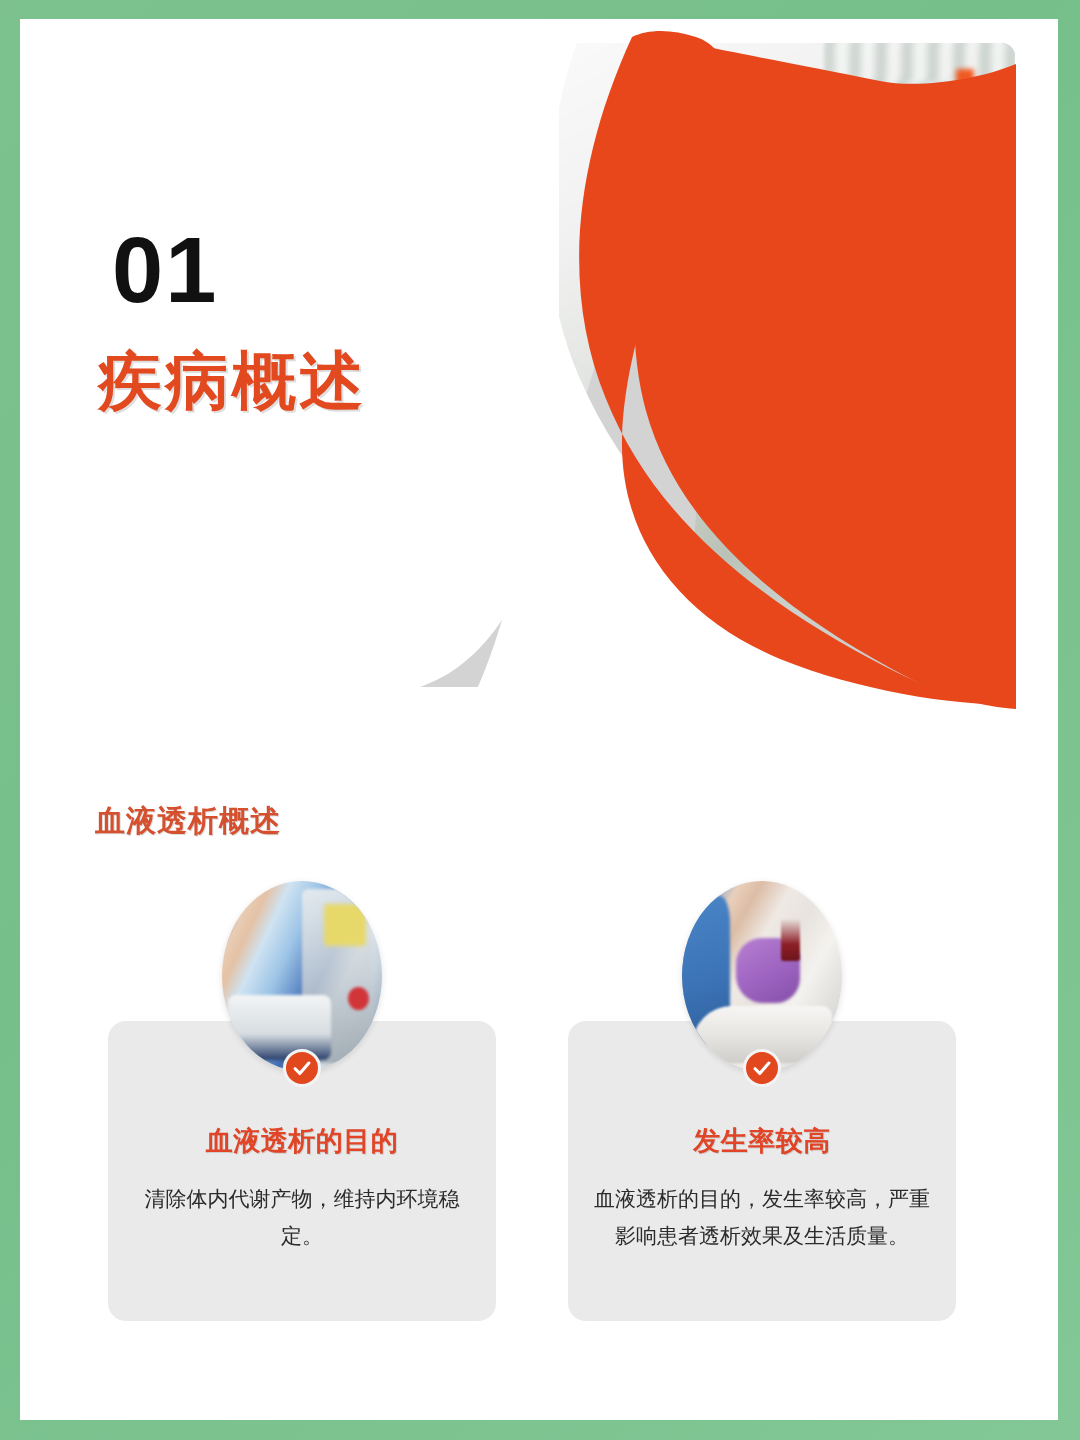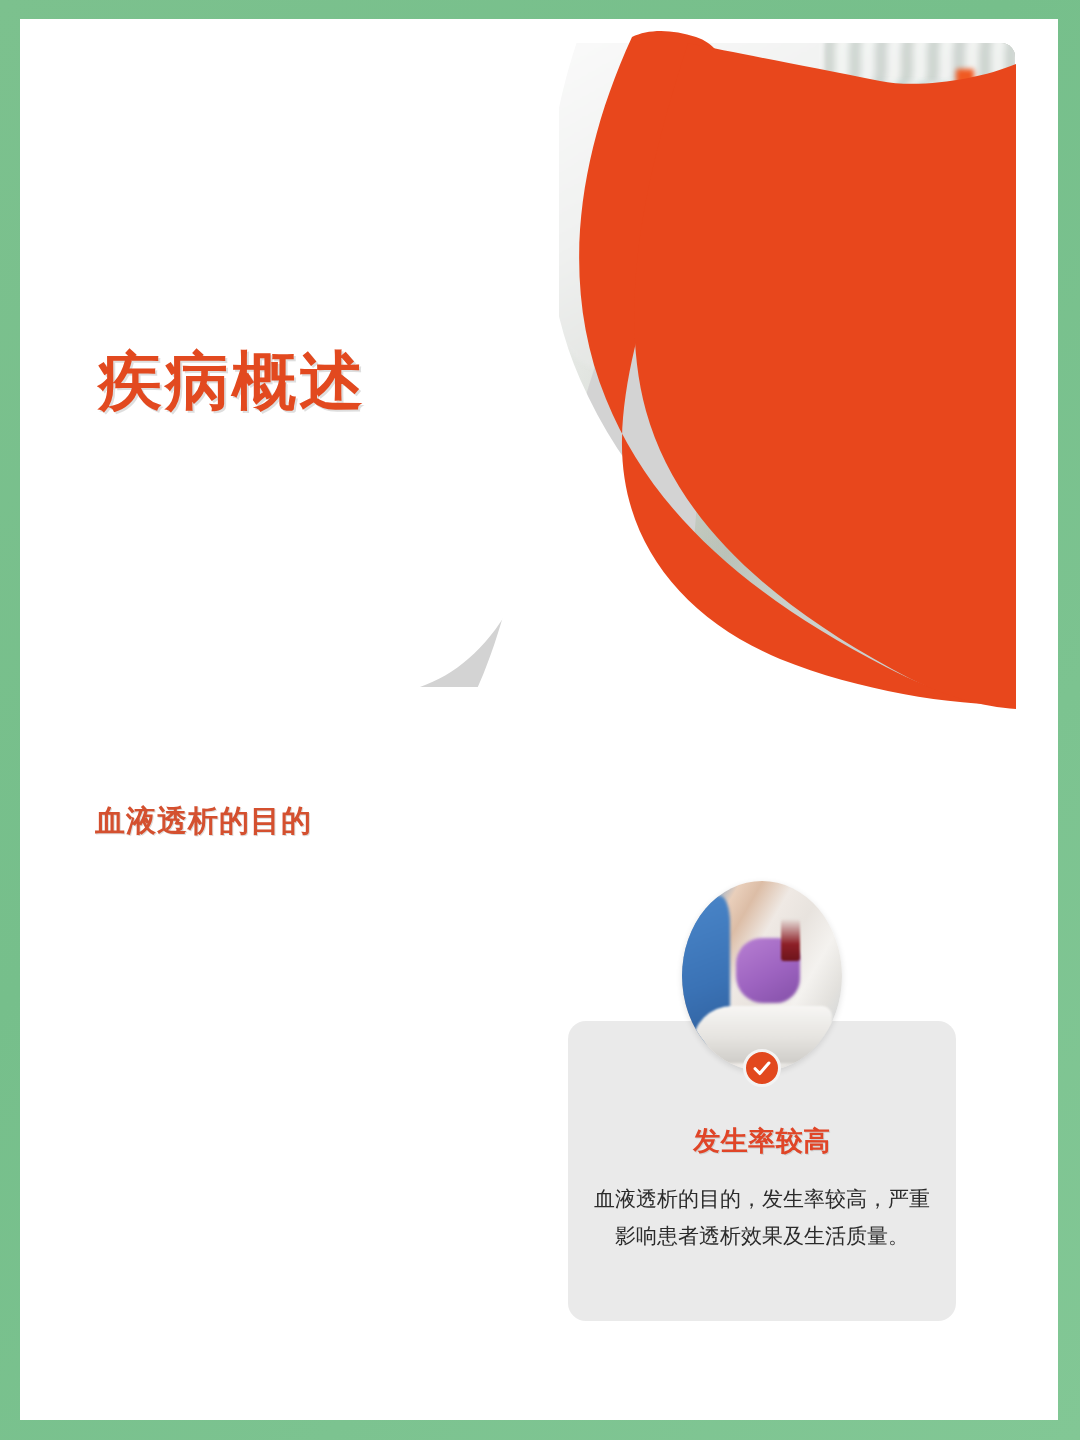--- a/index.html
+++ b/index.html
@@ -488,26 +488,43 @@
       <path fill="#e8471c" d="M668 24
                C 628 148, 596 282, 626 392
                C 656 500, 748 582, 872 650
                C 922 678, 964 688, 996 690
                L 996 688
                L 996 45
                C 960 60, 900 70, 860 62
                C 780 46, 716 34, 668 24 Z"></path>
     </svg>
 
+    <div class="num-01">01</div>
     <div class="main-title">疾病概述</div>
 
-    <div class="section-heading">血液透析的目的</div>
+    <div class="section-heading">血液透析概述</div>
 
     <div class="cards">
 
+      <div class="card-wrap left">
+        <div class="card-box"></div>
+        <div class="card-photo">
+          <div class="cphoto-left">
+            <div class="cphoto-left-red"></div>
+            <div class="cphoto-left-bed"></div>
+          </div>
+        </div>
+        <div class="check-badge">
+          <svg viewBox="0 0 24 24" aria-hidden="true">
+            <path d="M4.5 12.8 L9.6 18 L19.5 6.6" fill="none" stroke="#ffffff" stroke-width="3.4" stroke-linecap="round" stroke-linejoin="round"></path>
+          </svg>
+        </div>
+        <div class="card-title">血液透析的目的</div>
+        <div class="card-body">清除体内代谢产物，维持内环境稳定。</div>
+      </div>
 
       <div class="card-wrap right">
         <div class="card-box"></div>
         <div class="card-photo">
           <div class="cphoto-right">
             <div class="cphoto-right-scrub"></div>
             <div class="cphoto-right-rail"></div>
           </div>
         </div>
         <div class="check-badge">

